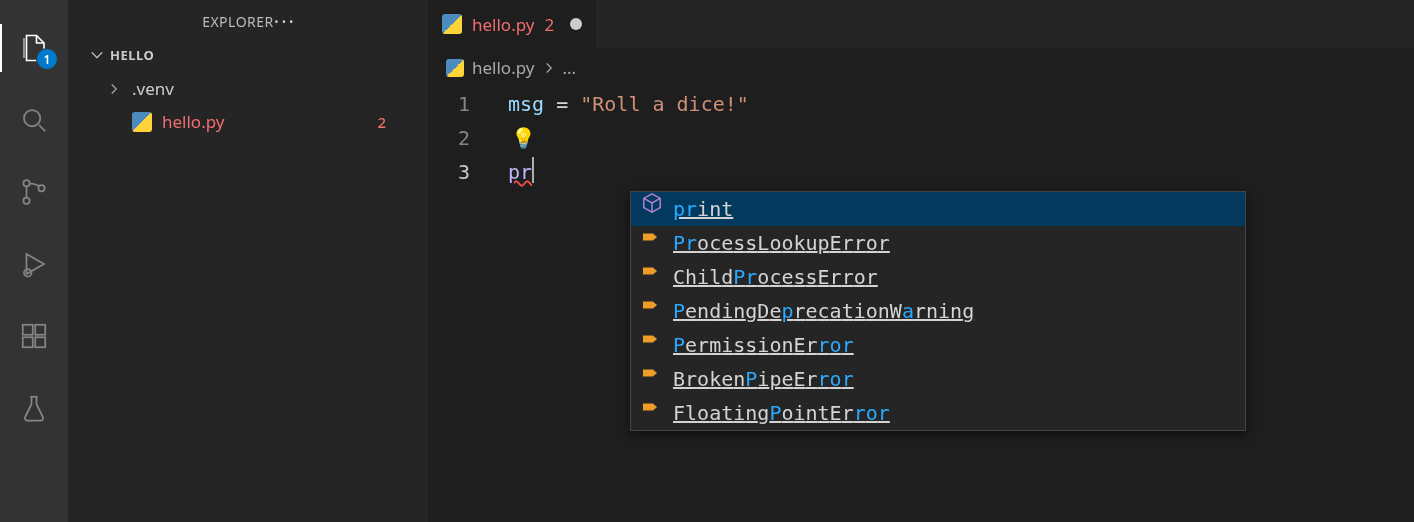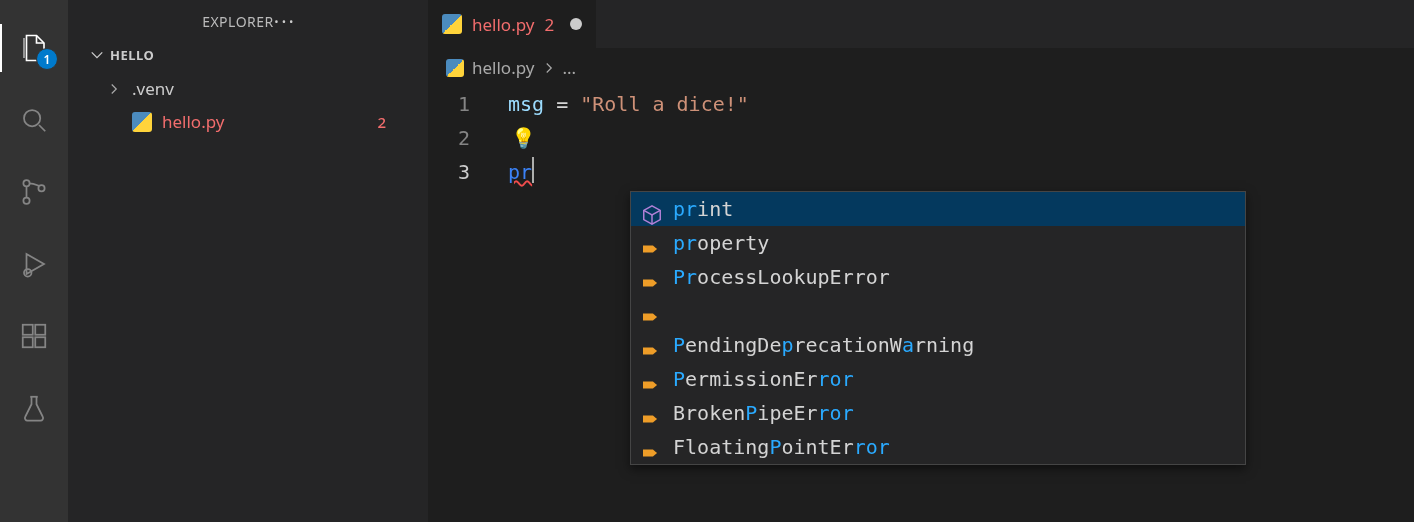--- a/index.html
+++ b/index.html
@@ -92,38 +92,38 @@
     position: relative;
   }
   .gutter { width: 60px; text-align: right; color: #858585; padding-right: 18px; }
   .gutter .ln { height: 34px; }
   .gutter .ln.current { color: #cccccc; }
   .code { position: relative; }
   .code-line { height: 34px; white-space: pre; padding-left: 20px; }
   .tok-var { color: #9cdcfe; }
   .tok-op { color: #d4d4d4; }
   .tok-str { color: #ce9178; }
-  .tok-err { color: #3b82f6; text-decoration: underline wavy #f14c4c; }
+  .tok-err { color: #c4b5fd; text-decoration: underline wavy #f14c4c; }
   .bulb { color: #ffcc00; font-size: 20px; margin-left: 3px; }
   .cursor {
     display: inline-block; width: 2px; height: 26px; background: #aeafad; vertical-align: -4px;
   }
 
   .suggest {
     position: absolute; left: 142px; top: 104px;
     width: 616px;
     background: #252526;
     border: 1px solid #454545;
     box-shadow: 0 4px 10px rgba(0,0,0,.5);
     font-family: "Consolas", ui-monospace, monospace;
     font-size: 20px;
   }
   .suggest-row {
-    height: 34px; display: flex; align-items: flex-end; gap: 10px;
-    padding: 0 10px; color: #d4d4d4;
+    height: 34px; display: flex; align-items: flex-start; gap: 10px;
+    padding: 0 10px; color: #d4d4d4; text-decoration: underline;
   }
   .suggest-row.selected { background: #04395e; }
   .suggest-row .hl { color: #2aaaff; }
   .sicon { width: 22px; height: 22px; display:flex; align-items:center; justify-content:center; }
   .tag-icon {
     width: 18px; height: 14px; background: #ee9d28;
     clip-path: polygon(0% 25%, 55% 25%, 78% 50%, 55% 75%, 0% 75%);
     position: relative;
   }
   .tag-icon::after {
@@ -255,32 +255,27 @@
                 <path d="M3 7l9 5 9-5"></path>
                 <path d="M12 22V12"></path>
               </svg>
             </span>
             <span><span class="hl">p</span><span class="hl">r</span><span>i</span><span>n</span><span>t</span></span>
           </div>
           <div class="suggest-row">
             <span class="sicon">
               <span class="tag-icon"></span>
             </span>
-            <span><span class="hl">p</span><span class="hl">r</span><span>o</span><span>p</span><span>e</span><span>r</span><span>t</span><span>y</span></span>
-          </div>
-          <div class="suggest-row">
-            <span class="sicon">
-              <span class="tag-icon"></span>
-            </span>
             <span><span class="hl">P</span><span class="hl">r</span><span>o</span><span>c</span><span>e</span><span>s</span><span>s</span><span>L</span><span>o</span><span>o</span><span>k</span><span>u</span><span>p</span><span>E</span><span>r</span><span>r</span><span>o</span><span>r</span></span>
           </div>
           <div class="suggest-row">
             <span class="sicon">
               <span class="tag-icon"></span>
             </span>
+            <span><span>C</span><span>h</span><span>i</span><span>l</span><span>d</span><span class="hl">P</span><span class="hl">r</span><span>o</span><span>c</span><span>e</span><span>s</span><span>s</span><span>E</span><span>r</span><span>r</span><span>o</span><span>r</span></span>
           </div>
           <div class="suggest-row">
             <span class="sicon">
               <span class="tag-icon"></span>
             </span>
             <span><span class="hl">P</span><span>e</span><span>n</span><span>d</span><span>i</span><span>n</span><span>g</span><span>D</span><span>e</span><span class="hl">p</span><span>r</span><span>e</span><span>c</span><span>a</span><span>t</span><span>i</span><span>o</span><span>n</span><span>W</span><span class="hl">a</span><span>r</span><span>n</span><span>i</span><span>n</span><span>g</span></span>
           </div>
           <div class="suggest-row">
             <span class="sicon">
               <span class="tag-icon"></span>

